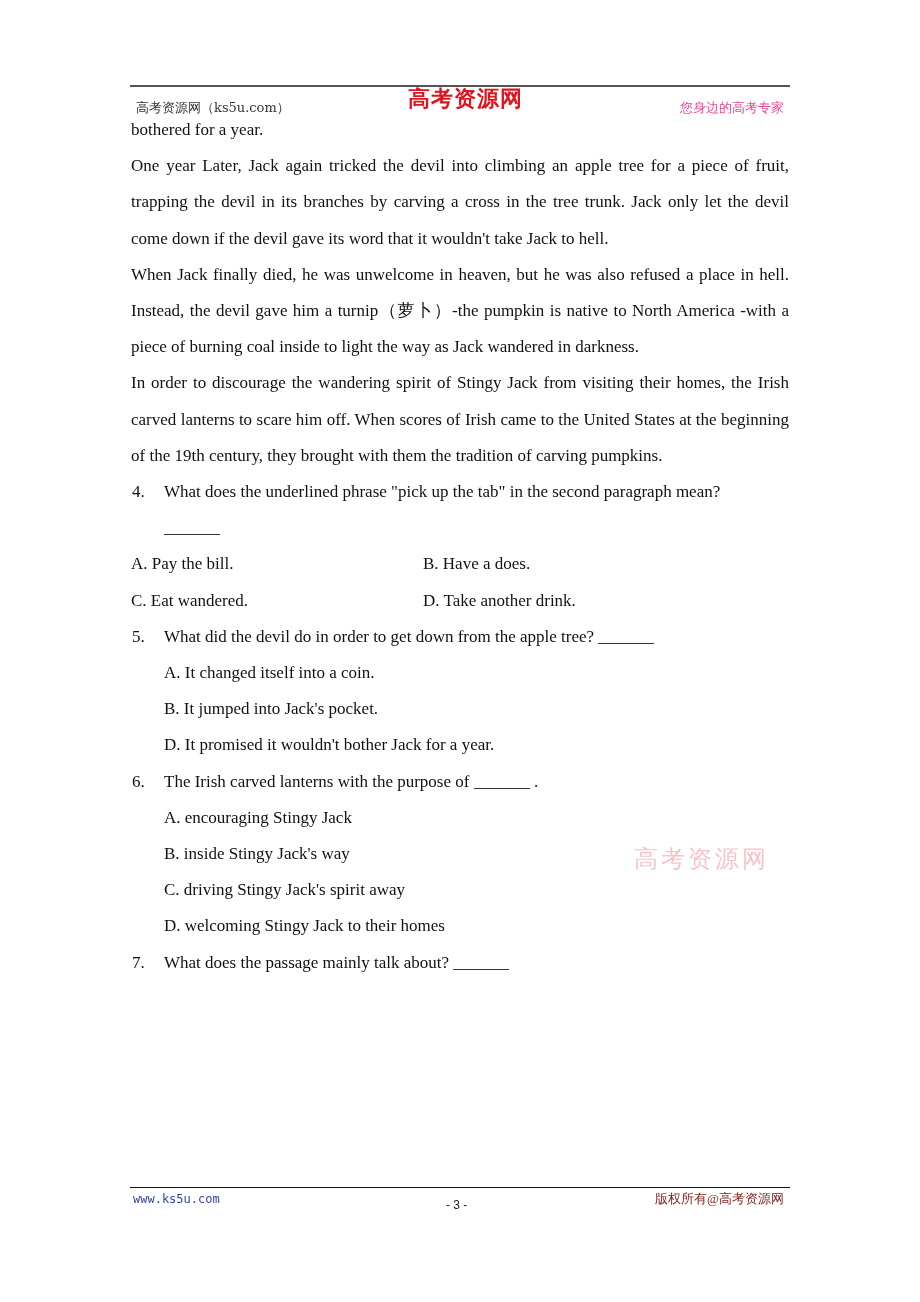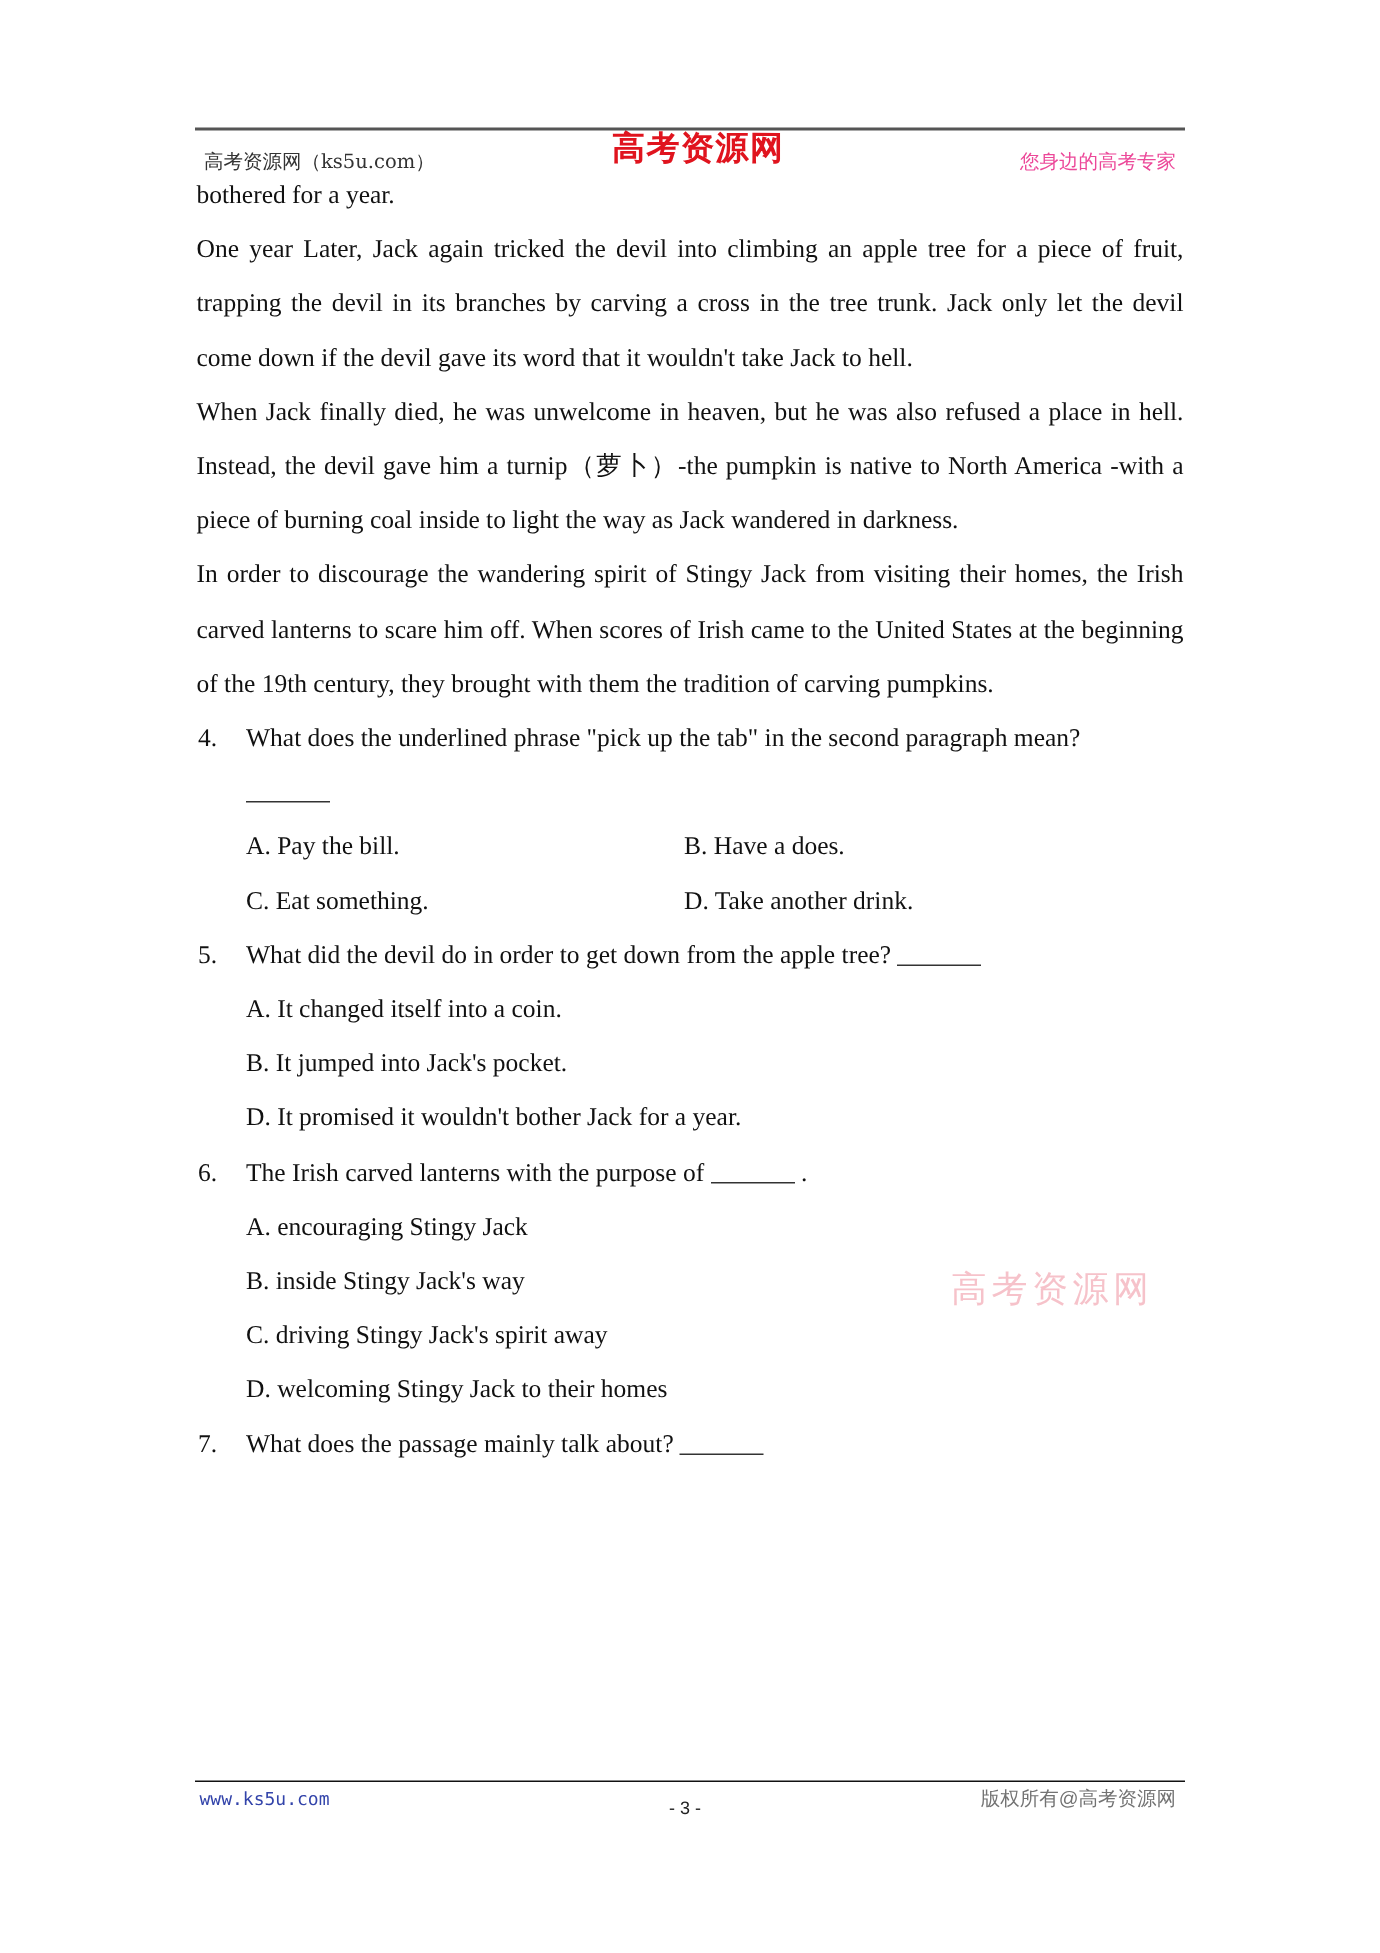--- a/index.html
+++ b/index.html
@@ -13,34 +13,34 @@
     .header .right { position: absolute; right: 6px; top: 17px; font-size: 13px; color: #ec4899;
                      font-family: Liberation Mono, monospace; }
     .header-rule { position: absolute; left: 130px; top: 85px; width: 660px; height: 2px; background: #555; }
 
     .content { position: absolute; left: 131px; top: 112px; width: 658px; font-size: 17px; line-height: 36.2px; }
     .p { text-align: justify; margin: 0; }
     .q-row { position: relative; }
     .qnum { position: absolute; left: 1px; width: 28px; }
     .qtext { margin-left: 33px; }
     .opt { margin-left: 33px; }
-    .opt-pair { display: flex; margin-left: 33px; }
+    .opt-pair { display: flex; }
     .opt-pair .col { width: 292px; }
     .blank { display: inline-block; width: 56px; border-bottom: 1px solid #333; height: 1px; vertical-align: -2px; }
 
     .watermark { position: absolute; left: 634px; top: 843px; font-size: 24px; color: #f4b4bd;
                  letter-spacing: 3px; opacity: 0.8; font-family: "DejaVu Serif", serif; }
 
     .footer-rule { position: absolute; left: 130px; top: 1187px; width: 660px; height: 1px; background: #111; }
     .footer .left { position: absolute; left: 133px; top: 1192px; font-size: 12px; color: #3344aa;
                     font-family: "DejaVu Sans Mono", monospace; }
     .footer .page { position: absolute; left: 446px; top: 1198px; font-size: 12px; color: #222;
                     font-family: "Liberation Sans", sans-serif; }
-    .footer .right { position: absolute; right: 136px; top: 1190px; font-size: 13px; color: #737373;
-                     font-family: Liberation Sans, sans-serif; text-align: center; }
+    .footer .right { position: absolute; right: 136px; top: 1190px; font-size: 13px; color: #7f1d1d;
+                     font-family: Liberation Serif, serif; text-align: center; }
   </style>
 </head>
 <body>
 
 <div class="header">
   <span class="left">高考资源网（ks5u.com）</span>
   <span class="center">高考资源网</span>
   <span class="right">您身边的高考专家</span>
 </div>
 <div class="header-rule"></div>
@@ -55,21 +55,21 @@
     <span class="qnum">4.</span>
     <div class="qtext">
       <span>What does the underlined phrase "pick up the tab" in the second paragraph mean?</span><br>
       <span class="blank"></span>
     </div>
     <div class="opt-pair">
       <span class="col">A. Pay the bill.</span>
       <span class="col">B. Have a does.</span>
     </div>
     <div class="opt-pair">
-      <span class="col">C. Eat something.</span>
+      <span class="col">C. Eat wandered.</span>
       <span class="col">D. Take another drink.</span>
     </div>
   </div>
 
   <div class="q-row">
     <span class="qnum">5.</span>
     <div class="qtext">
       <span>What did the devil do in order to get down from the apple tree? </span>
       <span class="blank"></span>
     </div>

